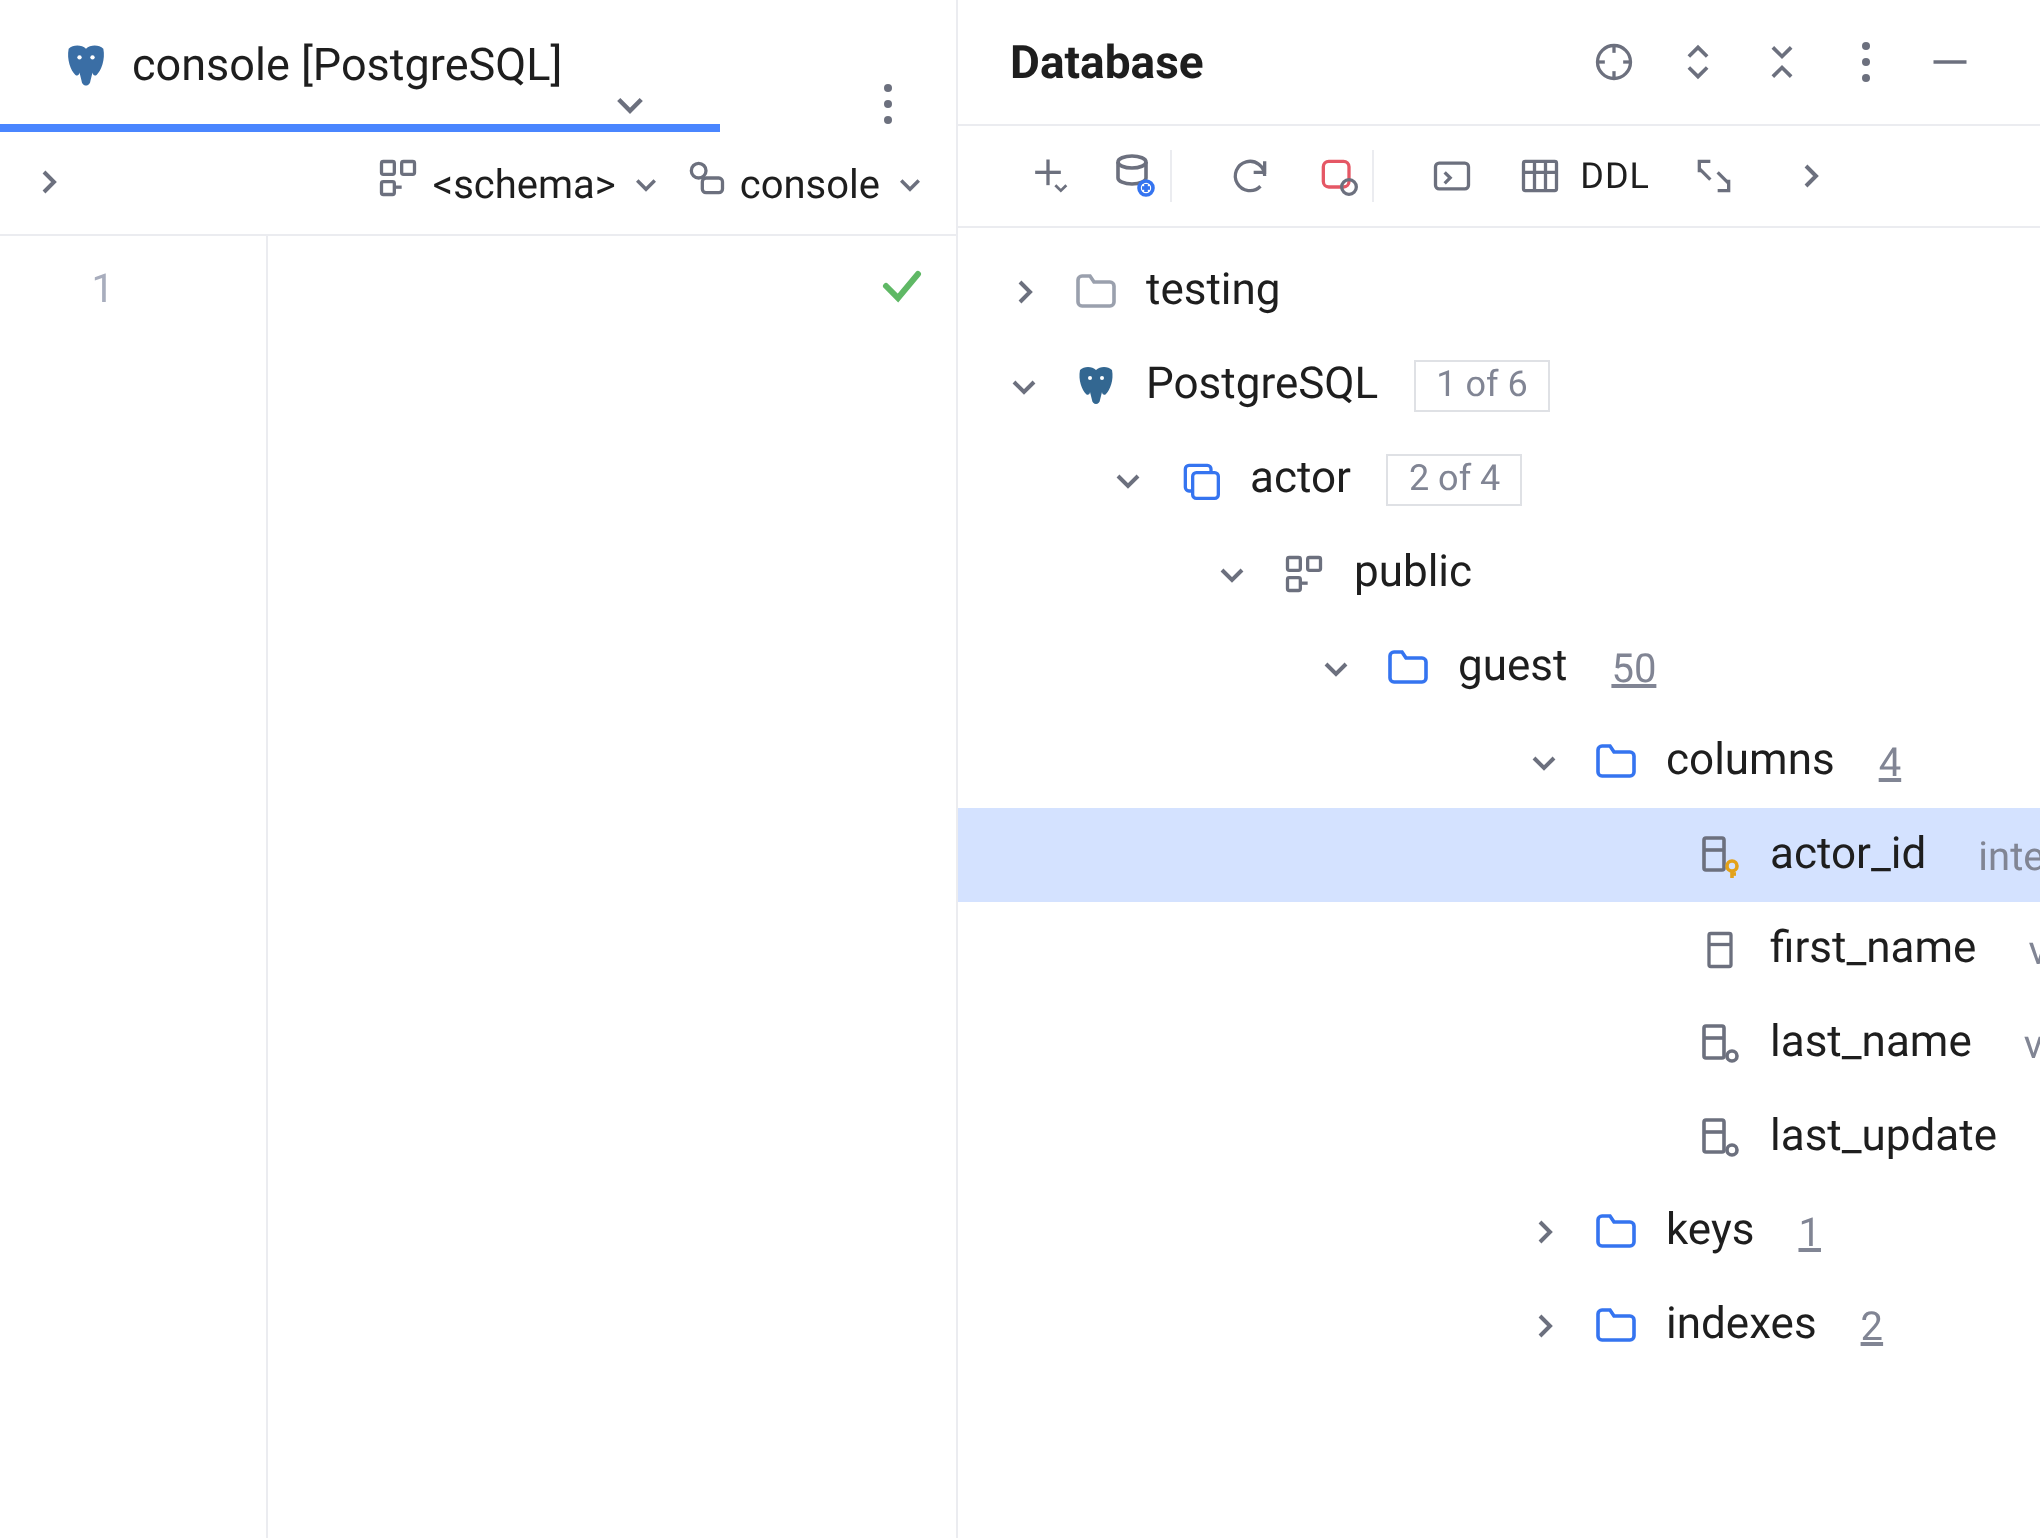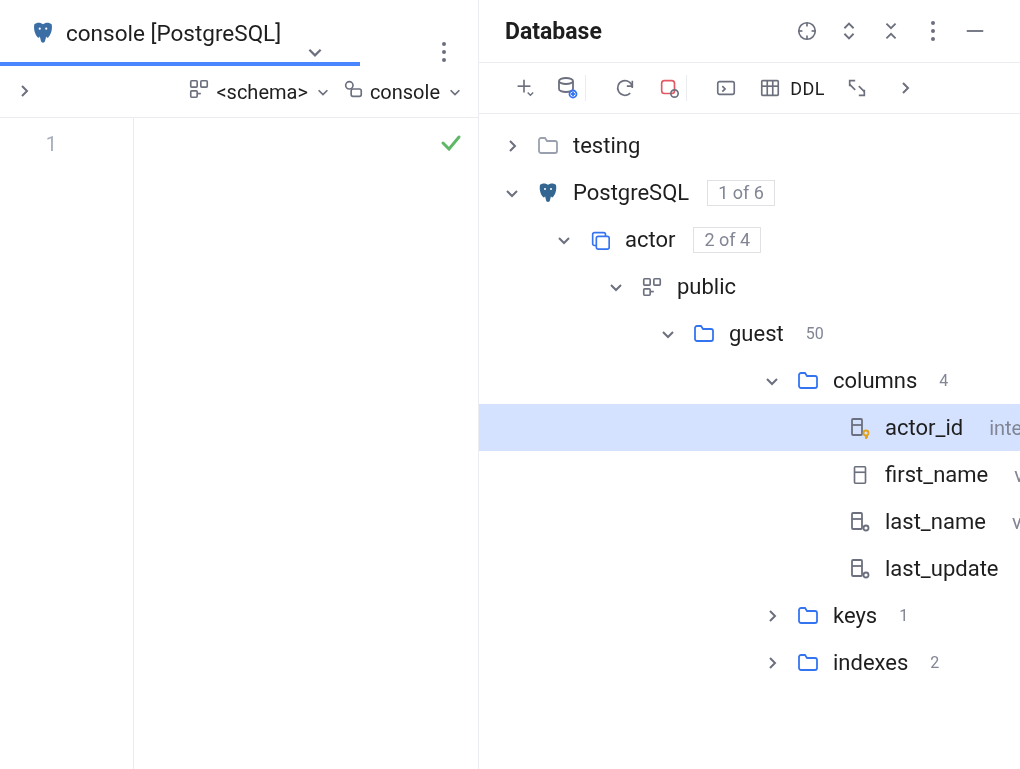--- a/index.html
+++ b/index.html
@@ -161,22 +161,23 @@
   .row .badge {
     margin-left: 6px;
     font-size: 18px;
     color: var(--muted);
     border: 1px solid #dfe1e5;
     border-radius: 0;
     padding: 3px 10px;
   }
   .row .count {
     margin-left: 10px;
-    font-size: 16px;
+    font-size: 20px;
     color: var(--muted);
+    text-decoration: underline;
   }
   .row .type {
     margin-left: 14px;
     font-size: 20px;
     color: var(--muted);
   }
 
   
   .chev-svg { stroke: var(--chevron-fill); stroke-width:2; fill:none; }
   .elephant {

